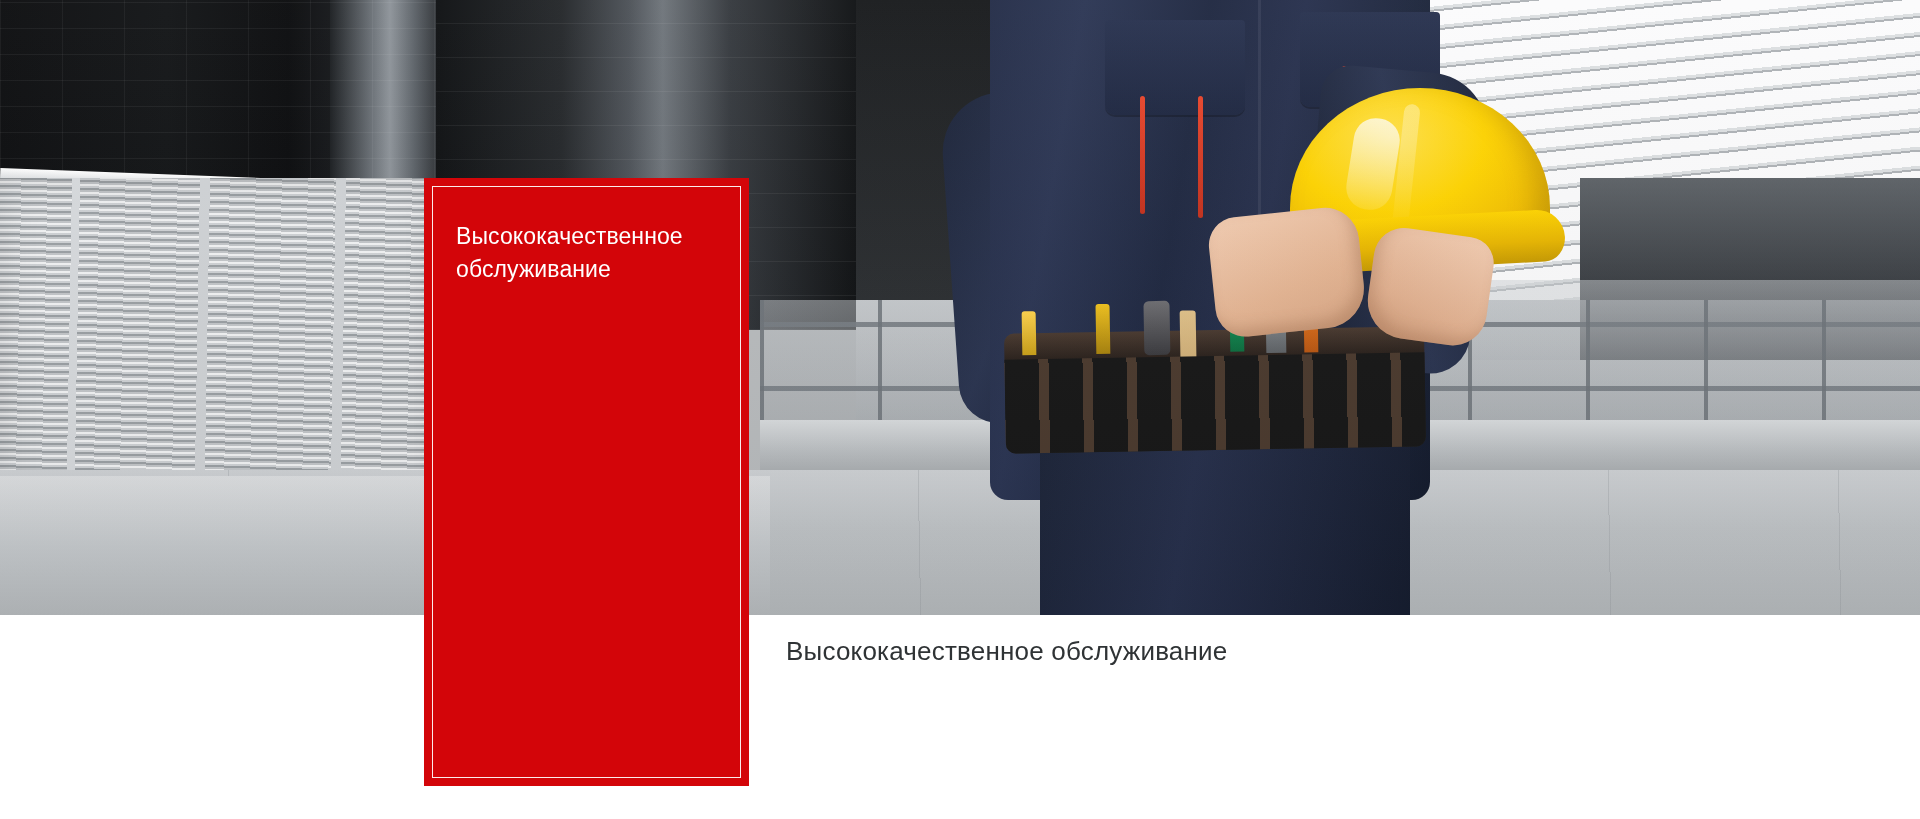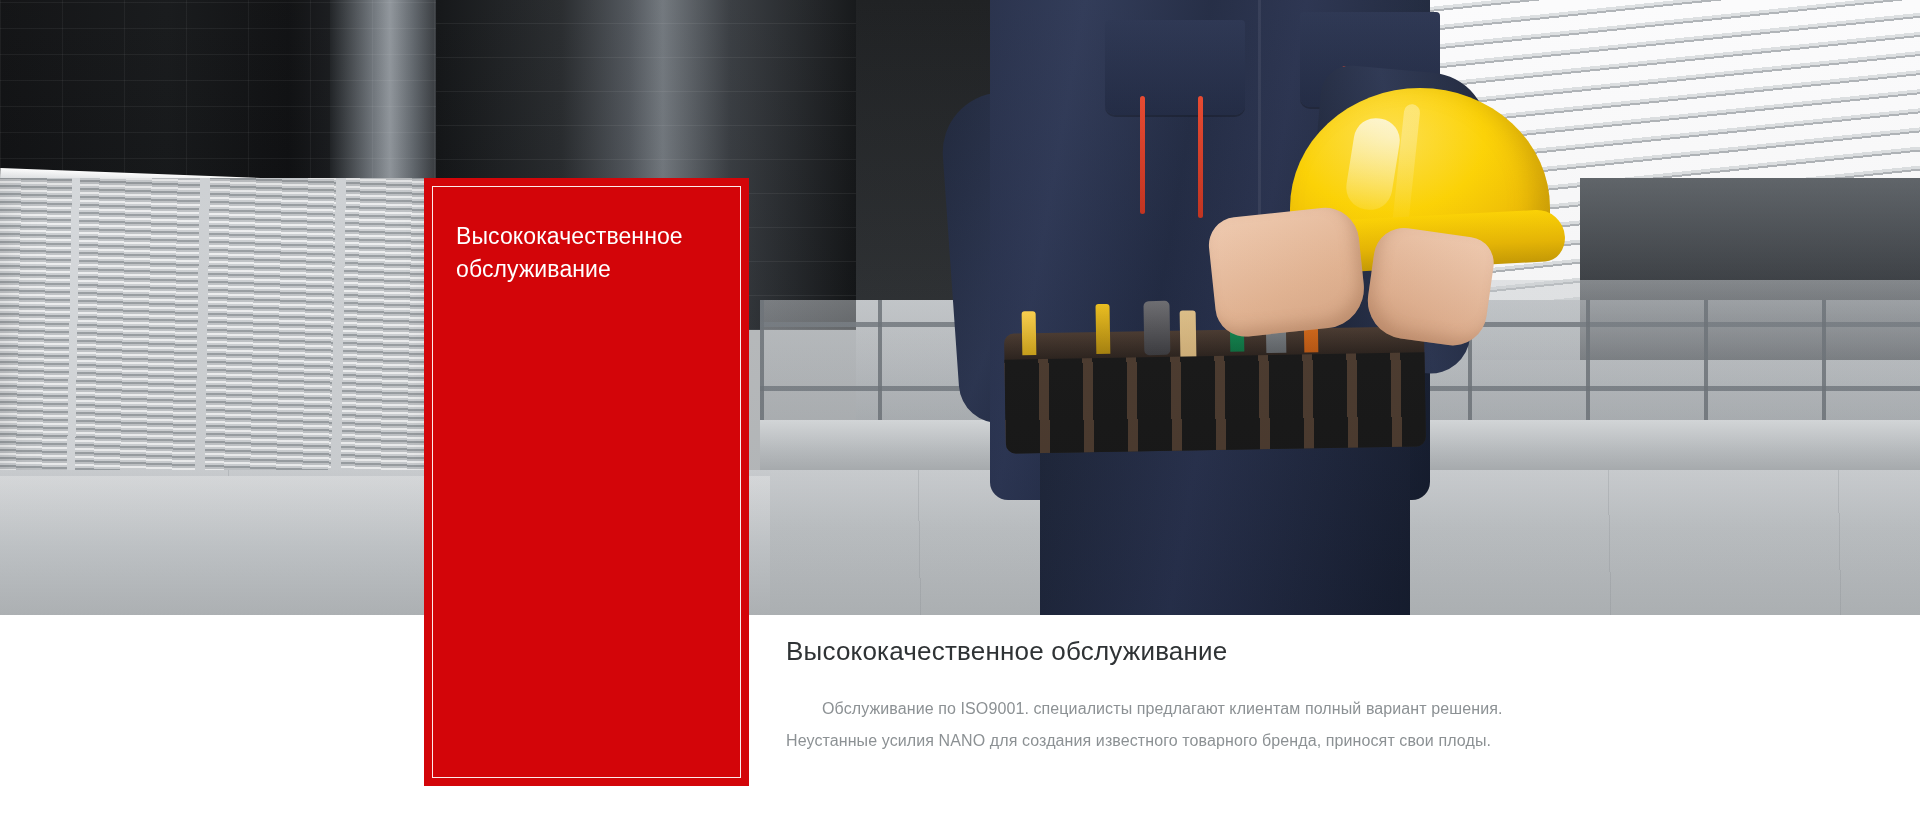--- a/index.html
+++ b/index.html
@@ -311,19 +311,15 @@
     <div class="banner-grain"></div>
   </div>
 
   <div class="callout">
     <div class="callout-inner"></div>
     <div class="callout-title">Высококачественное обслуживание</div>
   </div>
 
   <div class="content">
     <h2 class="content-heading">Высококачественное обслуживание</h2>
-    <p class="content-body">
-      <span>Обслуживание по ISO9001. специалисты предлагают клиентам полный вариант решения.</span>
-      <span class="ln2">Неустанные усилия NANO для создания известного товарного бренда, приносят свои плоды.</span>
-    </p>
   </div>
 
 </div>
 
 </body></html>

